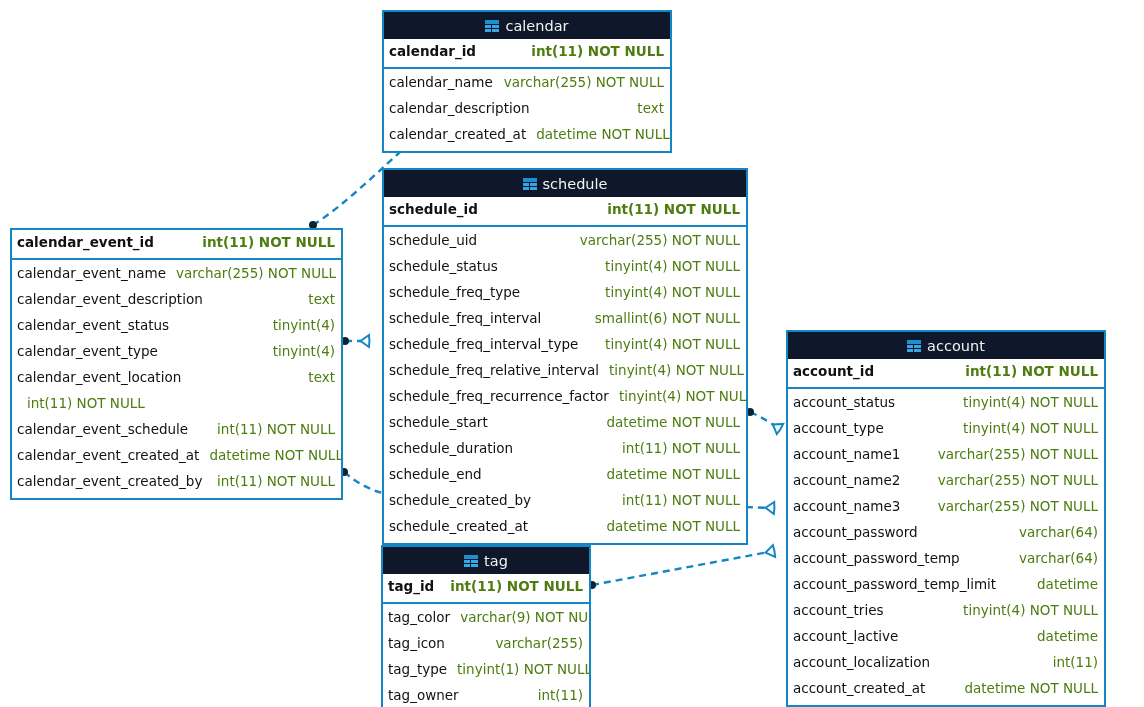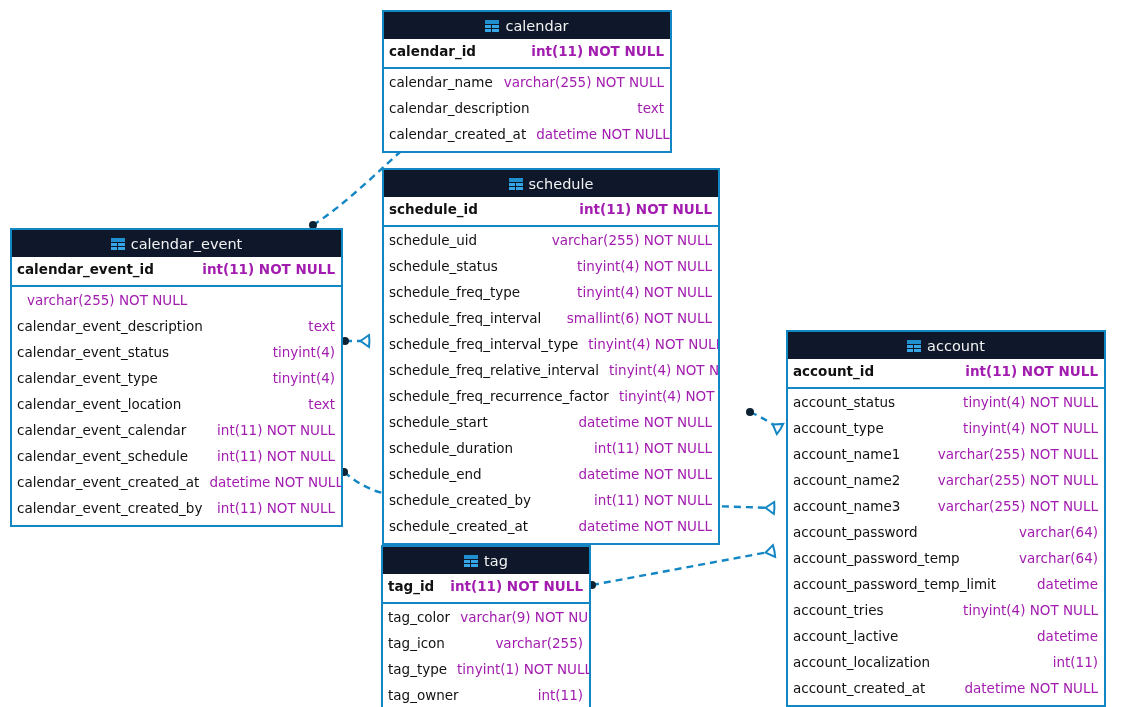--- a/index.html
+++ b/index.html
@@ -83,21 +83,21 @@
     align-items: baseline;
     font-size: 13.5px;
     color: #111111;
     height: 22px;
     line-height: 22px;
     padding: 0 6px 4px 5px;
     white-space: nowrap;
     overflow: hidden;
   }
   .attr .nm { text-align: left; }
-  .attr .ty { text-align: right; color: #a21caf; padding-left: 10px; }
+  .attr .ty { text-align: right; color: #4d7c0f; padding-left: 10px; }
   .pk-row .attr { font-weight: bold; height: 24px; line-height: 24px; }
   .body-rows { padding-top: 2px; padding-bottom: 2px; }
 </style>
 </head>
 <body>
 
 <div id="canvas">
 
   <svg id="edges" viewBox="0 0 1144 707" width="1144" height="707" xmlns="http://www.w3.org/2000/svg">
       <g>
@@ -153,21 +153,21 @@
           <div class="attr">
             <span class="nm">calendar_description</span>
             <span class="ty">text</span>
           </div>
           <div class="attr">
             <span class="nm">calendar_created_at</span>
             <span class="ty">datetime NOT NULL</span>
           </div>
         </div>
       </div>
-      <div class="entity" style="left: 382px; top: 168px; width: 338px;">
+      <div class="entity" style="left: 382px; top: 168px; width: 366px;">
         <div class="entity-header"><span class="hdr-inner">
             <span class="tbl-icon">
               <span class="ic-top"></span>
               <span class="ic-c a"></span>
               <span class="ic-c b"></span>
               <span class="ic-c c"></span>
               <span class="ic-c d"></span>
             </span>
             <span>schedule</span>
           </span></div>
@@ -222,58 +222,48 @@
             <span class="nm">schedule_created_by</span>
             <span class="ty">int(11) NOT NULL</span>
           </div>
           <div class="attr">
             <span class="nm">schedule_created_at</span>
             <span class="ty">datetime NOT NULL</span>
           </div>
         </div>
       </div>
       <div class="entity" style="left: 10px; top: 228px; width: 333px;">
-        <div class="entity-header"><span class="hdr-inner">
-            <span class="tbl-icon">
-              <span class="ic-top"></span>
-              <span class="ic-c a"></span>
-              <span class="ic-c b"></span>
-              <span class="ic-c c"></span>
-              <span class="ic-c d"></span>
-            </span>
-            <span>calendar_event</span>
-          </span></div>
         <div class="pk-row">
           <div class="attr">
             <span class="nm">calendar_event_id</span>
             <span class="ty">int(11) NOT NULL</span>
           </div>
         </div>
         <div class="body-rows">
           <div class="attr">
+            <span class="nm">calendar_event_name</span>
             <span class="ty">varchar(255) NOT NULL</span>
           </div>
           <div class="attr">
             <span class="nm">calendar_event_description</span>
             <span class="ty">text</span>
           </div>
           <div class="attr">
             <span class="nm">calendar_event_status</span>
             <span class="ty">tinyint(4)</span>
           </div>
           <div class="attr">
             <span class="nm">calendar_event_type</span>
             <span class="ty">tinyint(4)</span>
           </div>
           <div class="attr">
             <span class="nm">calendar_event_location</span>
             <span class="ty">text</span>
           </div>
           <div class="attr">
-            <span class="nm">calendar_event_calendar</span>
             <span class="ty">int(11) NOT NULL</span>
           </div>
           <div class="attr">
             <span class="nm">calendar_event_schedule</span>
             <span class="ty">int(11) NOT NULL</span>
           </div>
           <div class="attr">
             <span class="nm">calendar_event_created_at</span>
             <span class="ty">datetime NOT NULL</span>
           </div>

